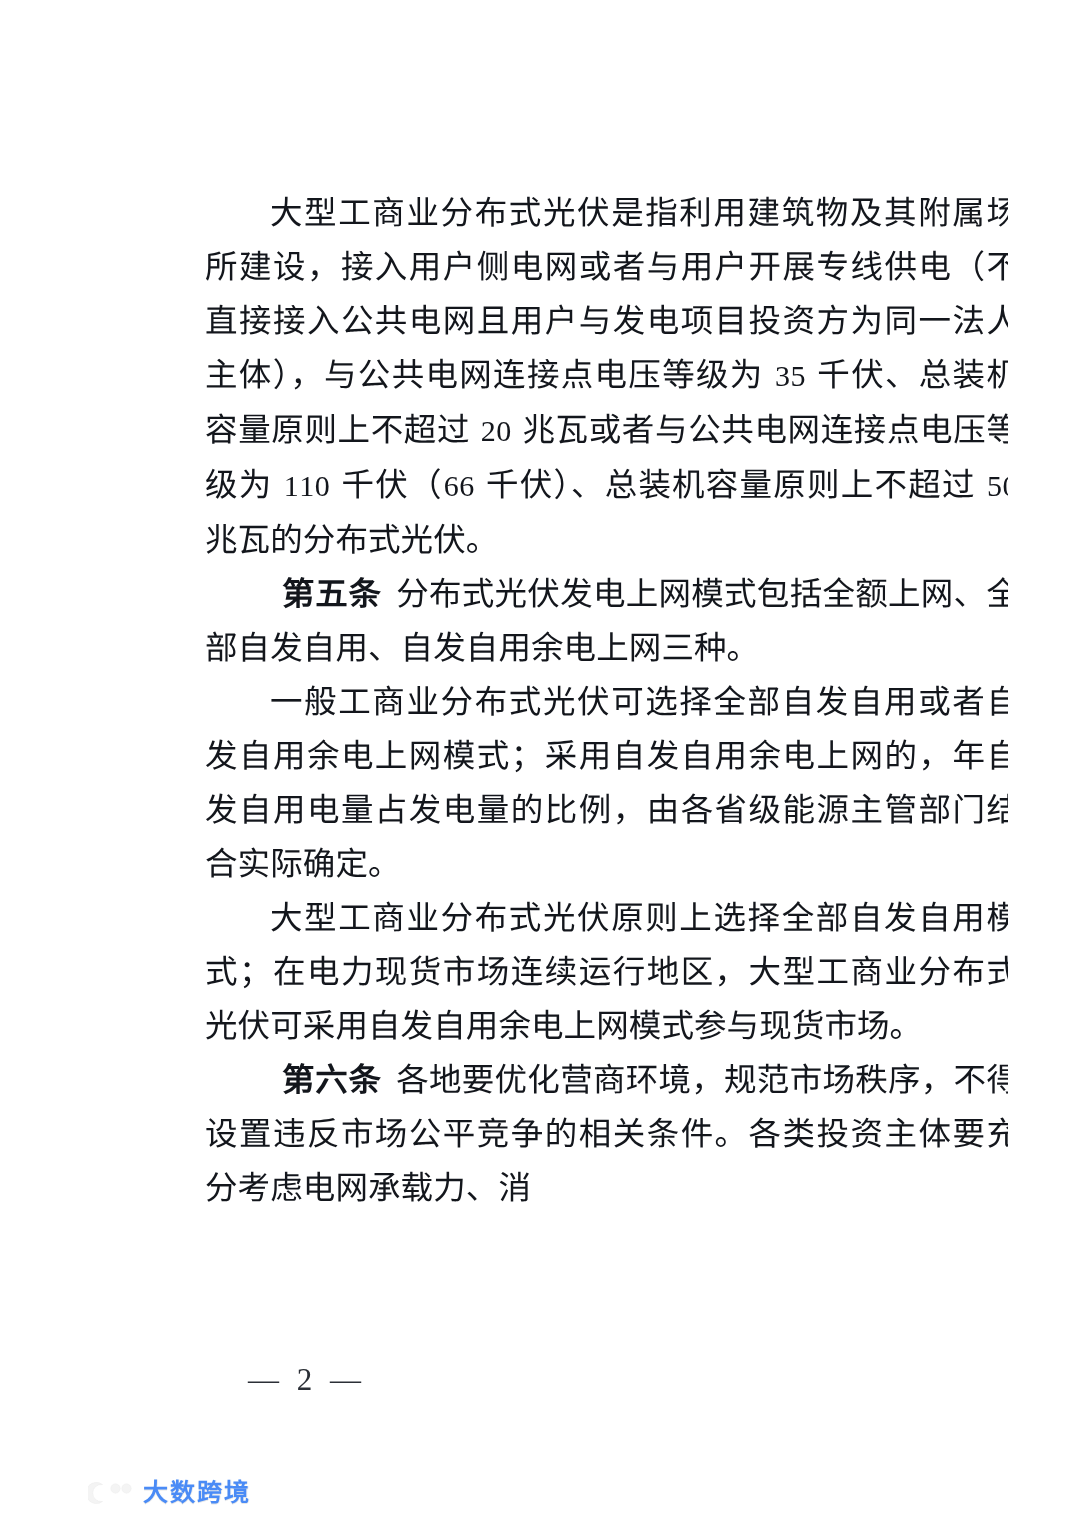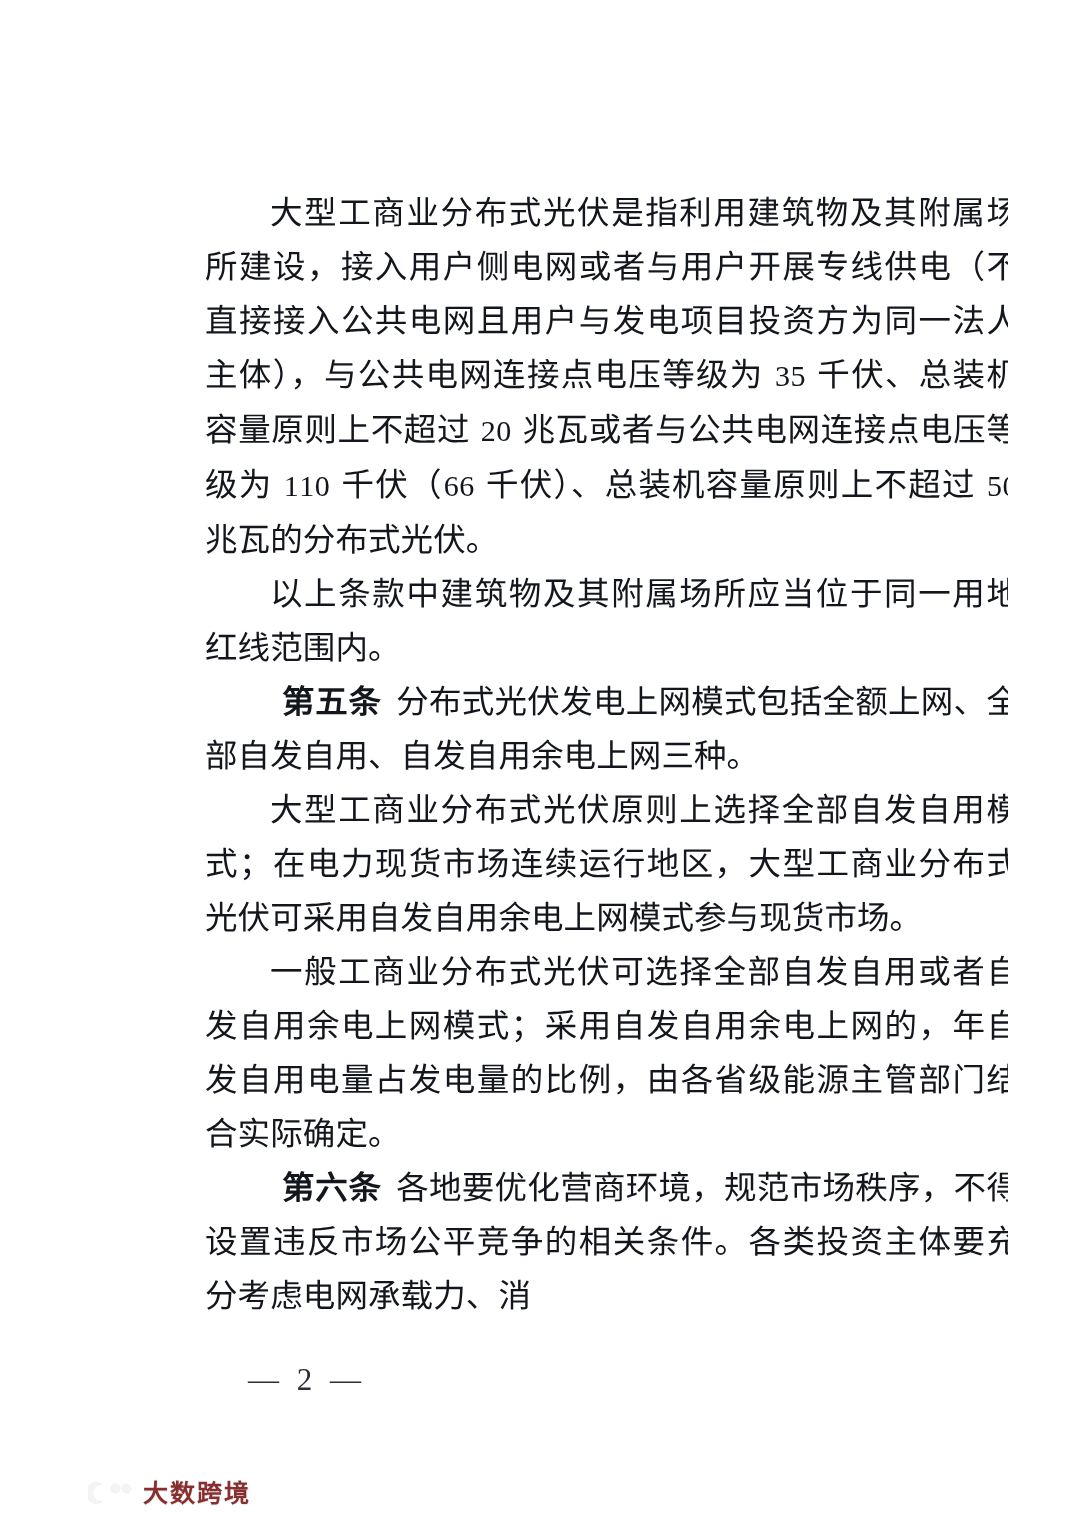--- a/index.html
+++ b/index.html
@@ -82,45 +82,44 @@
     gap: 9px;
     opacity: 0.92;
     user-select: none;
   }
   .watermark-mark {
     width: 46px;
     height: 30px;
     display: block;
   }
   .watermark-text {
-    font-family: Liberation Sans, sans-serif;
+    font-family: Liberation Serif, serif;
     font-size: 25px;
     font-weight: 700;
-    color: #7f1d1d;
+    color: #3b82f6;
     letter-spacing: 2px;
     text-shadow:
        0 1px 0 #e6e6e6,
        0 -1px 0 #ffffff,
        1px 0 0 #ededed,
       -1px 0 0 #ffffff;
     line-height: 30px;
     white-space: nowrap;
   }
 </style>
 </head>
 <body>
 
 <div class="page">
 
   <div class="text-column">
       <p class="para"><span>大型工商业分布式光伏是指利用建筑物及其附属场所建设，接入用户侧电网或者与用户开展专线供电（不直接接入公共电网且用户与发电项目投资方为同一法人主体），与公共电网连接点电压等级为 </span><span class="num">35</span><span> 千伏、总装机容量原则上不超过 </span><span class="num">20</span><span> 兆瓦或者与公共电网连接点电压等级为 </span><span class="num">110</span><span> 千伏（</span><span class="num">66</span><span> 千伏）、总装机容量原则上不超过 </span><span class="num">50</span><span> 兆瓦的分布式光伏。</span></p>
-      <p class="para"><span>以上条款中建筑物及其附属场所应当位于同一用地红线范围内。</span></p>
       <p class="para"><span class="article-label">第五条</span><span>分布式光伏发电上网模式包括全额上网、全部自发自用、自发自用余电上网三种。</span></p>
+      <p class="para"><span>一般工商业分布式光伏可选择全部自发自用或者自发自用余电上网模式；采用自发自用余电上网的，年自发自用电量占发电量的比例，由各省级能源主管部门结合实际确定。</span></p>
       <p class="para"><span>大型工商业分布式光伏原则上选择全部自发自用模式；在电力现货市场连续运行地区，大型工商业分布式光伏可采用自发自用余电上网模式参与现货市场。</span></p>
-      <p class="para"><span>一般工商业分布式光伏可选择全部自发自用或者自发自用余电上网模式；采用自发自用余电上网的，年自发自用电量占发电量的比例，由各省级能源主管部门结合实际确定。</span></p>
       <p class="para"><span class="article-label">第六条</span><span>各地要优化营商环境，规范市场秩序，不得设置违反市场公平竞争的相关条件。各类投资主体要充分考虑电网承载力、消</span></p>
     </div>
 
   <div class="page-number">— 2 —</div>
 
   <div class="watermark">
     <span class="watermark-mark">
       <svg class="watermark-mark" viewBox="0 0 46 30" aria-hidden="true">
         <path d="M14.5 6.5 A8.6 8.6 0 1 0 14.5 23.5 A10.5 10.5 0 1 1 14.5 6.5 Z" fill="#f4f4f4" stroke="#ededed" stroke-width="0.8"></path>
         <circle cx="27.5" cy="10.5" r="4.6" fill="#f4f4f4" stroke="#ededed" stroke-width="0.8"></circle>

